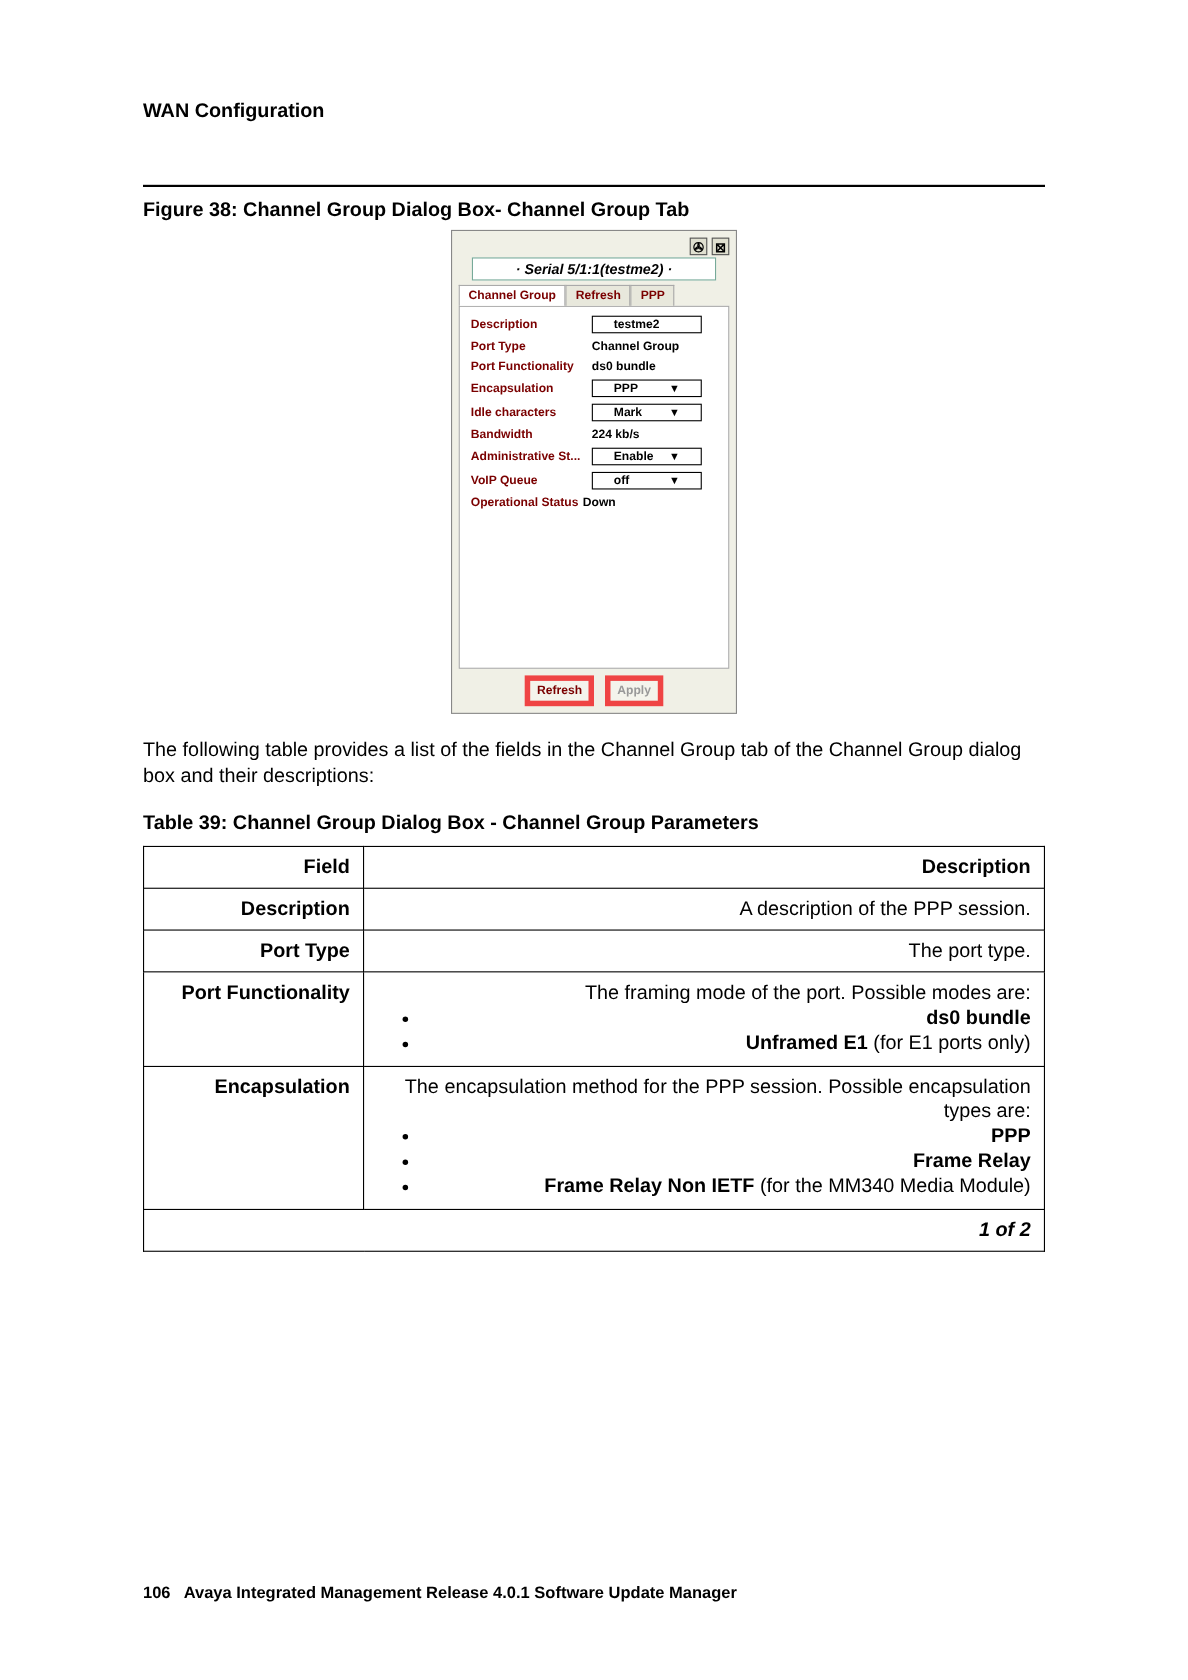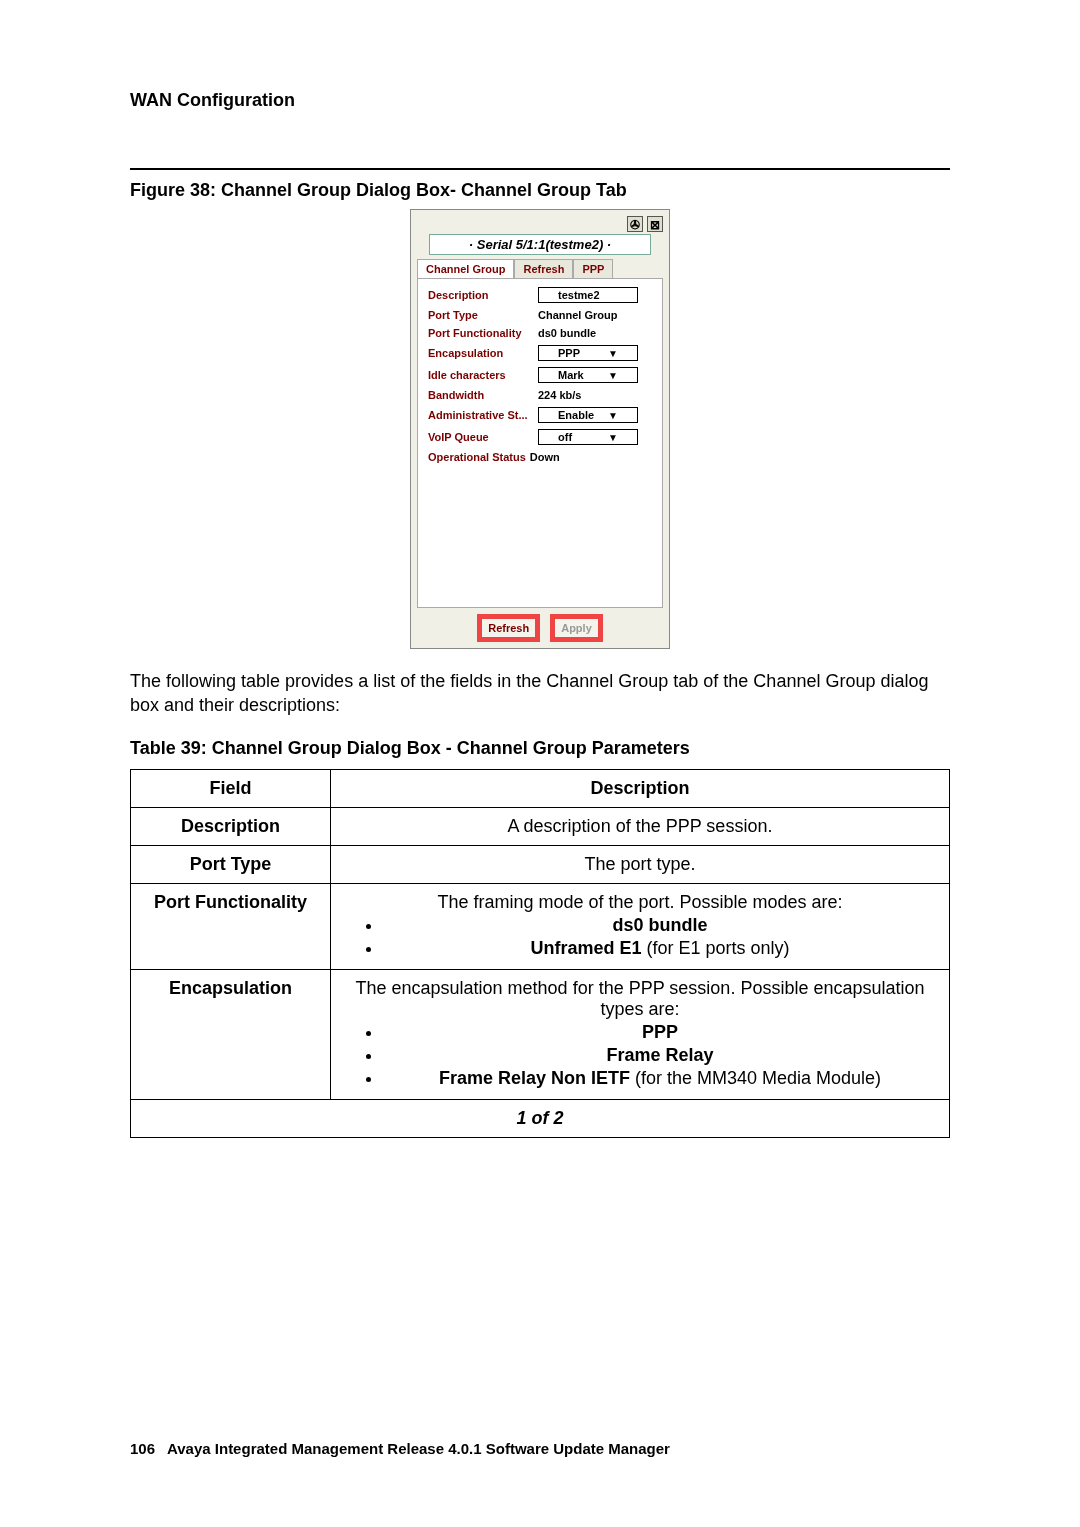--- a/index.html
+++ b/index.html
@@ -142,21 +142,21 @@
   
   table.params {
     width: 100%;
     border-collapse: collapse;
     font-size: 18px;
   }
   table.params th, table.params td {
     border: 1.5px solid #000;
     padding: 8px 12px;
     vertical-align: top;
-    text-align: center;
+    text-align: right;
   }
   table.params th { font-weight: bold; }
   .row-field { font-weight: bold; width: 200px; }
   ul.bullets {
     list-style: disc;
     margin-left: 40px;
   }
   ul.bullets li { margin: 2px 0; }
   .pager-cell {
     text-align: right;

